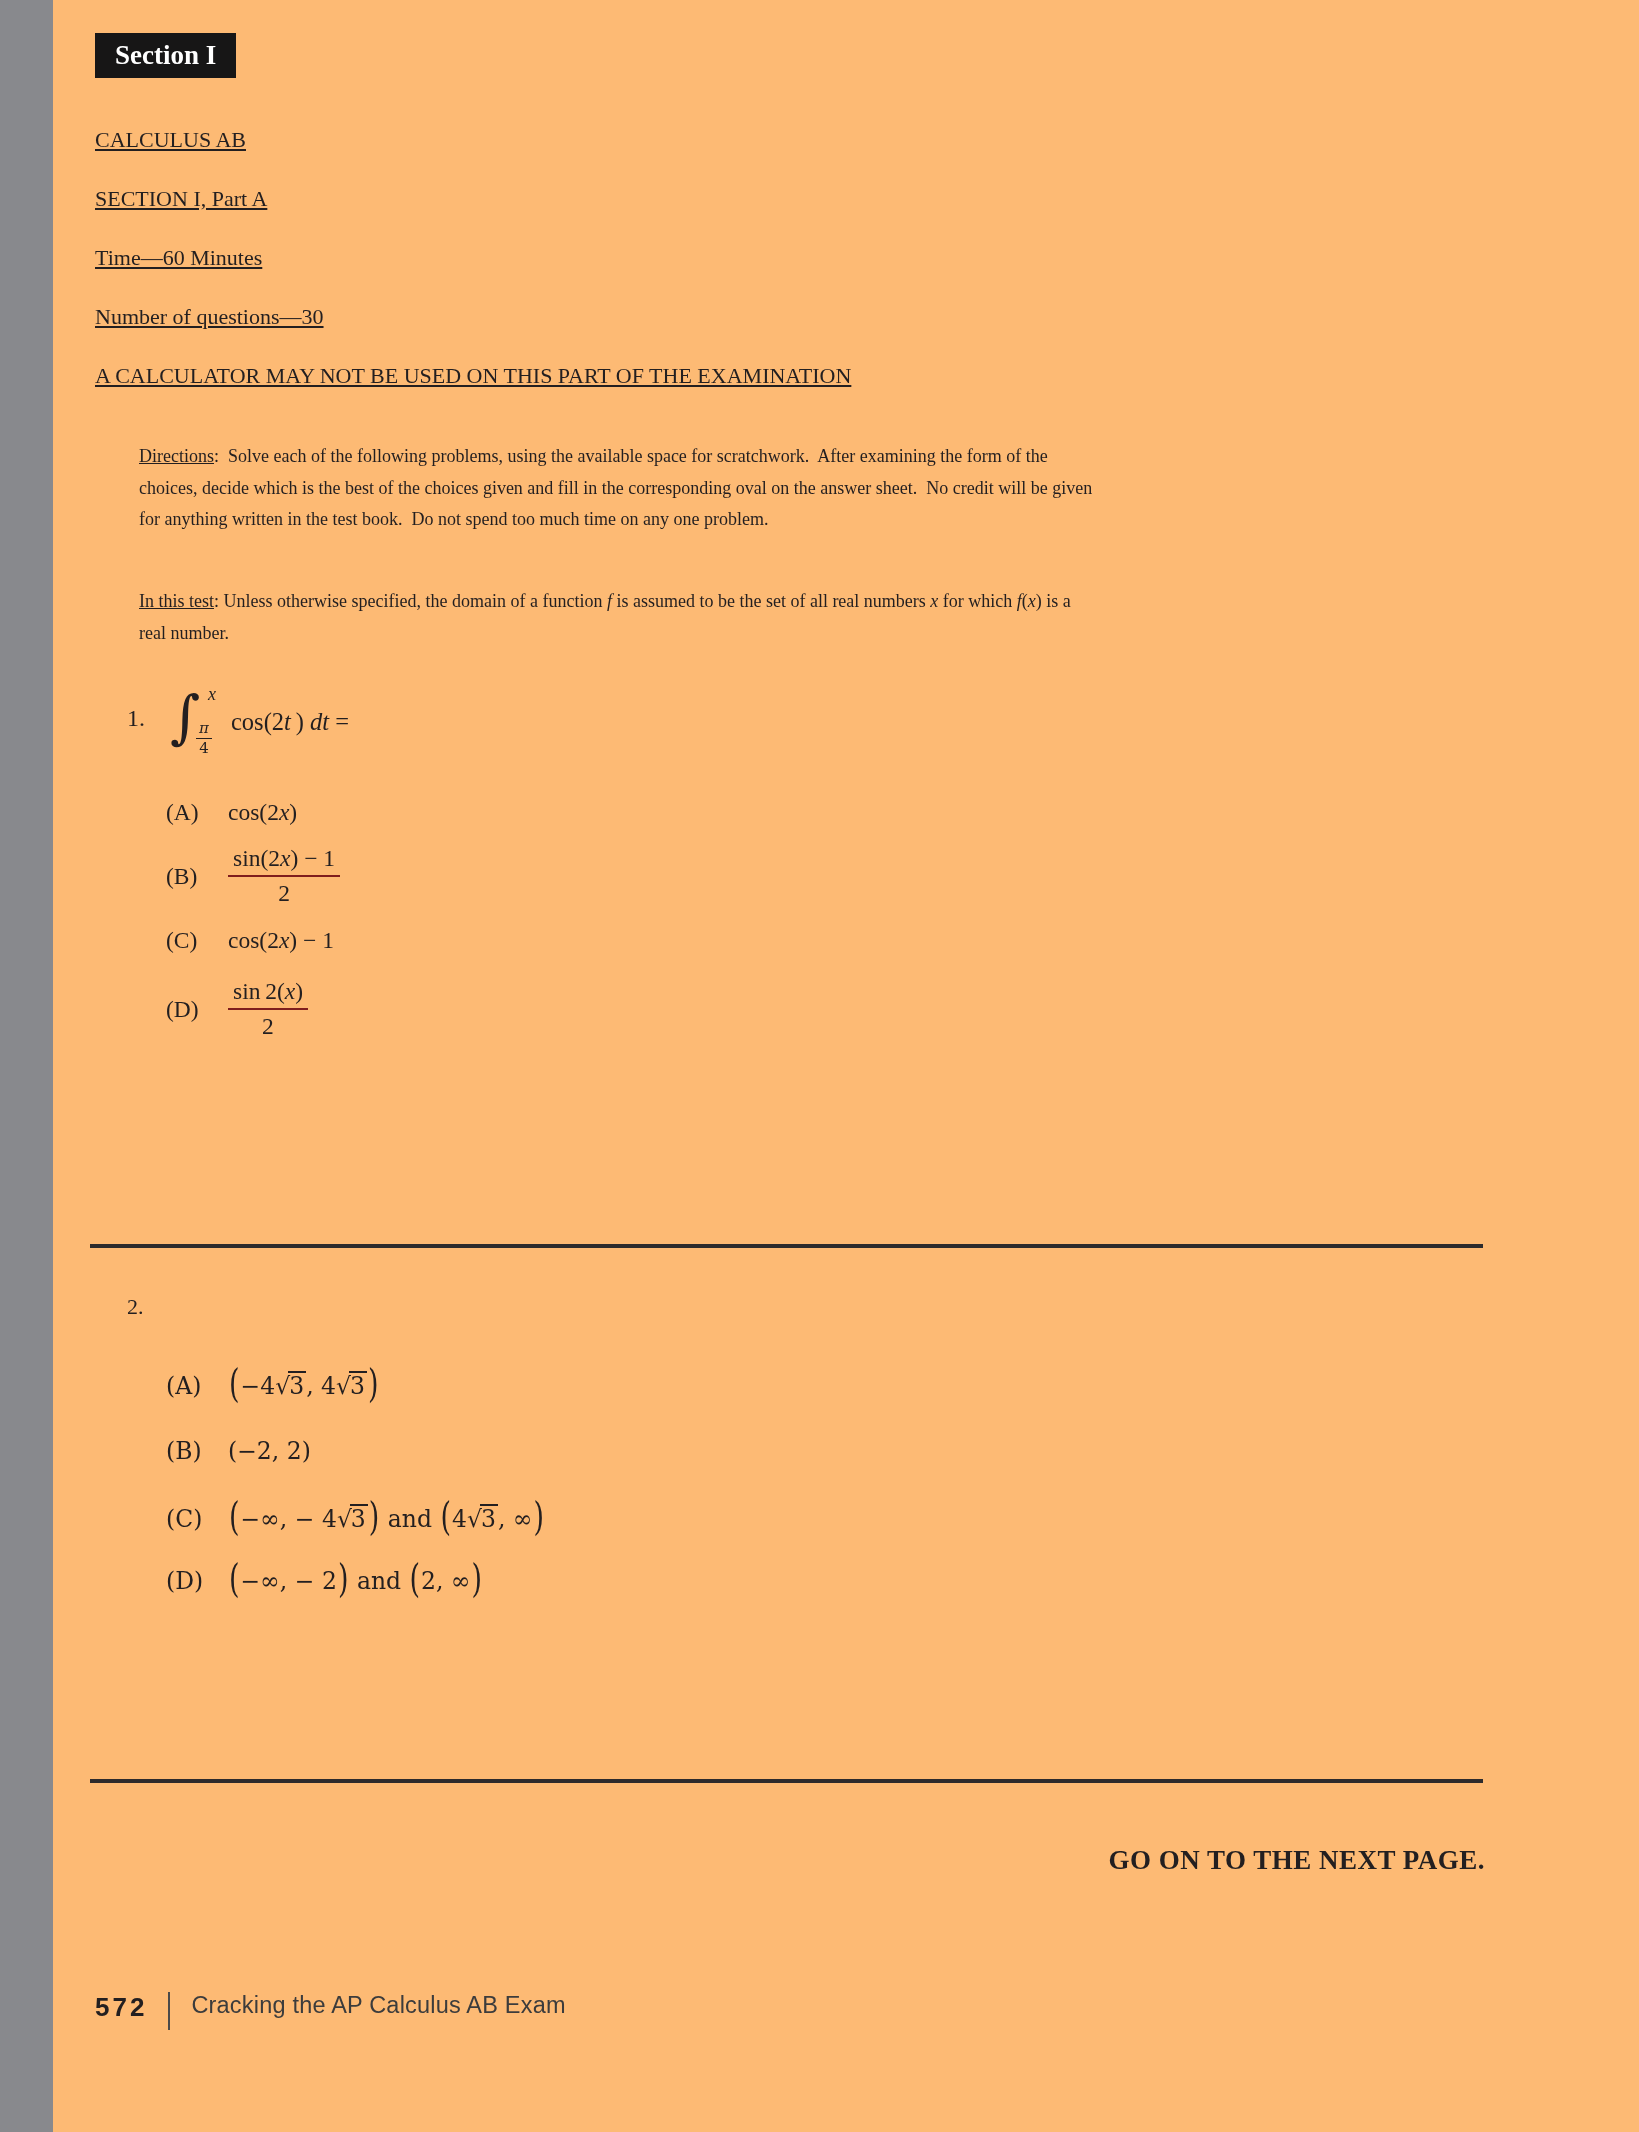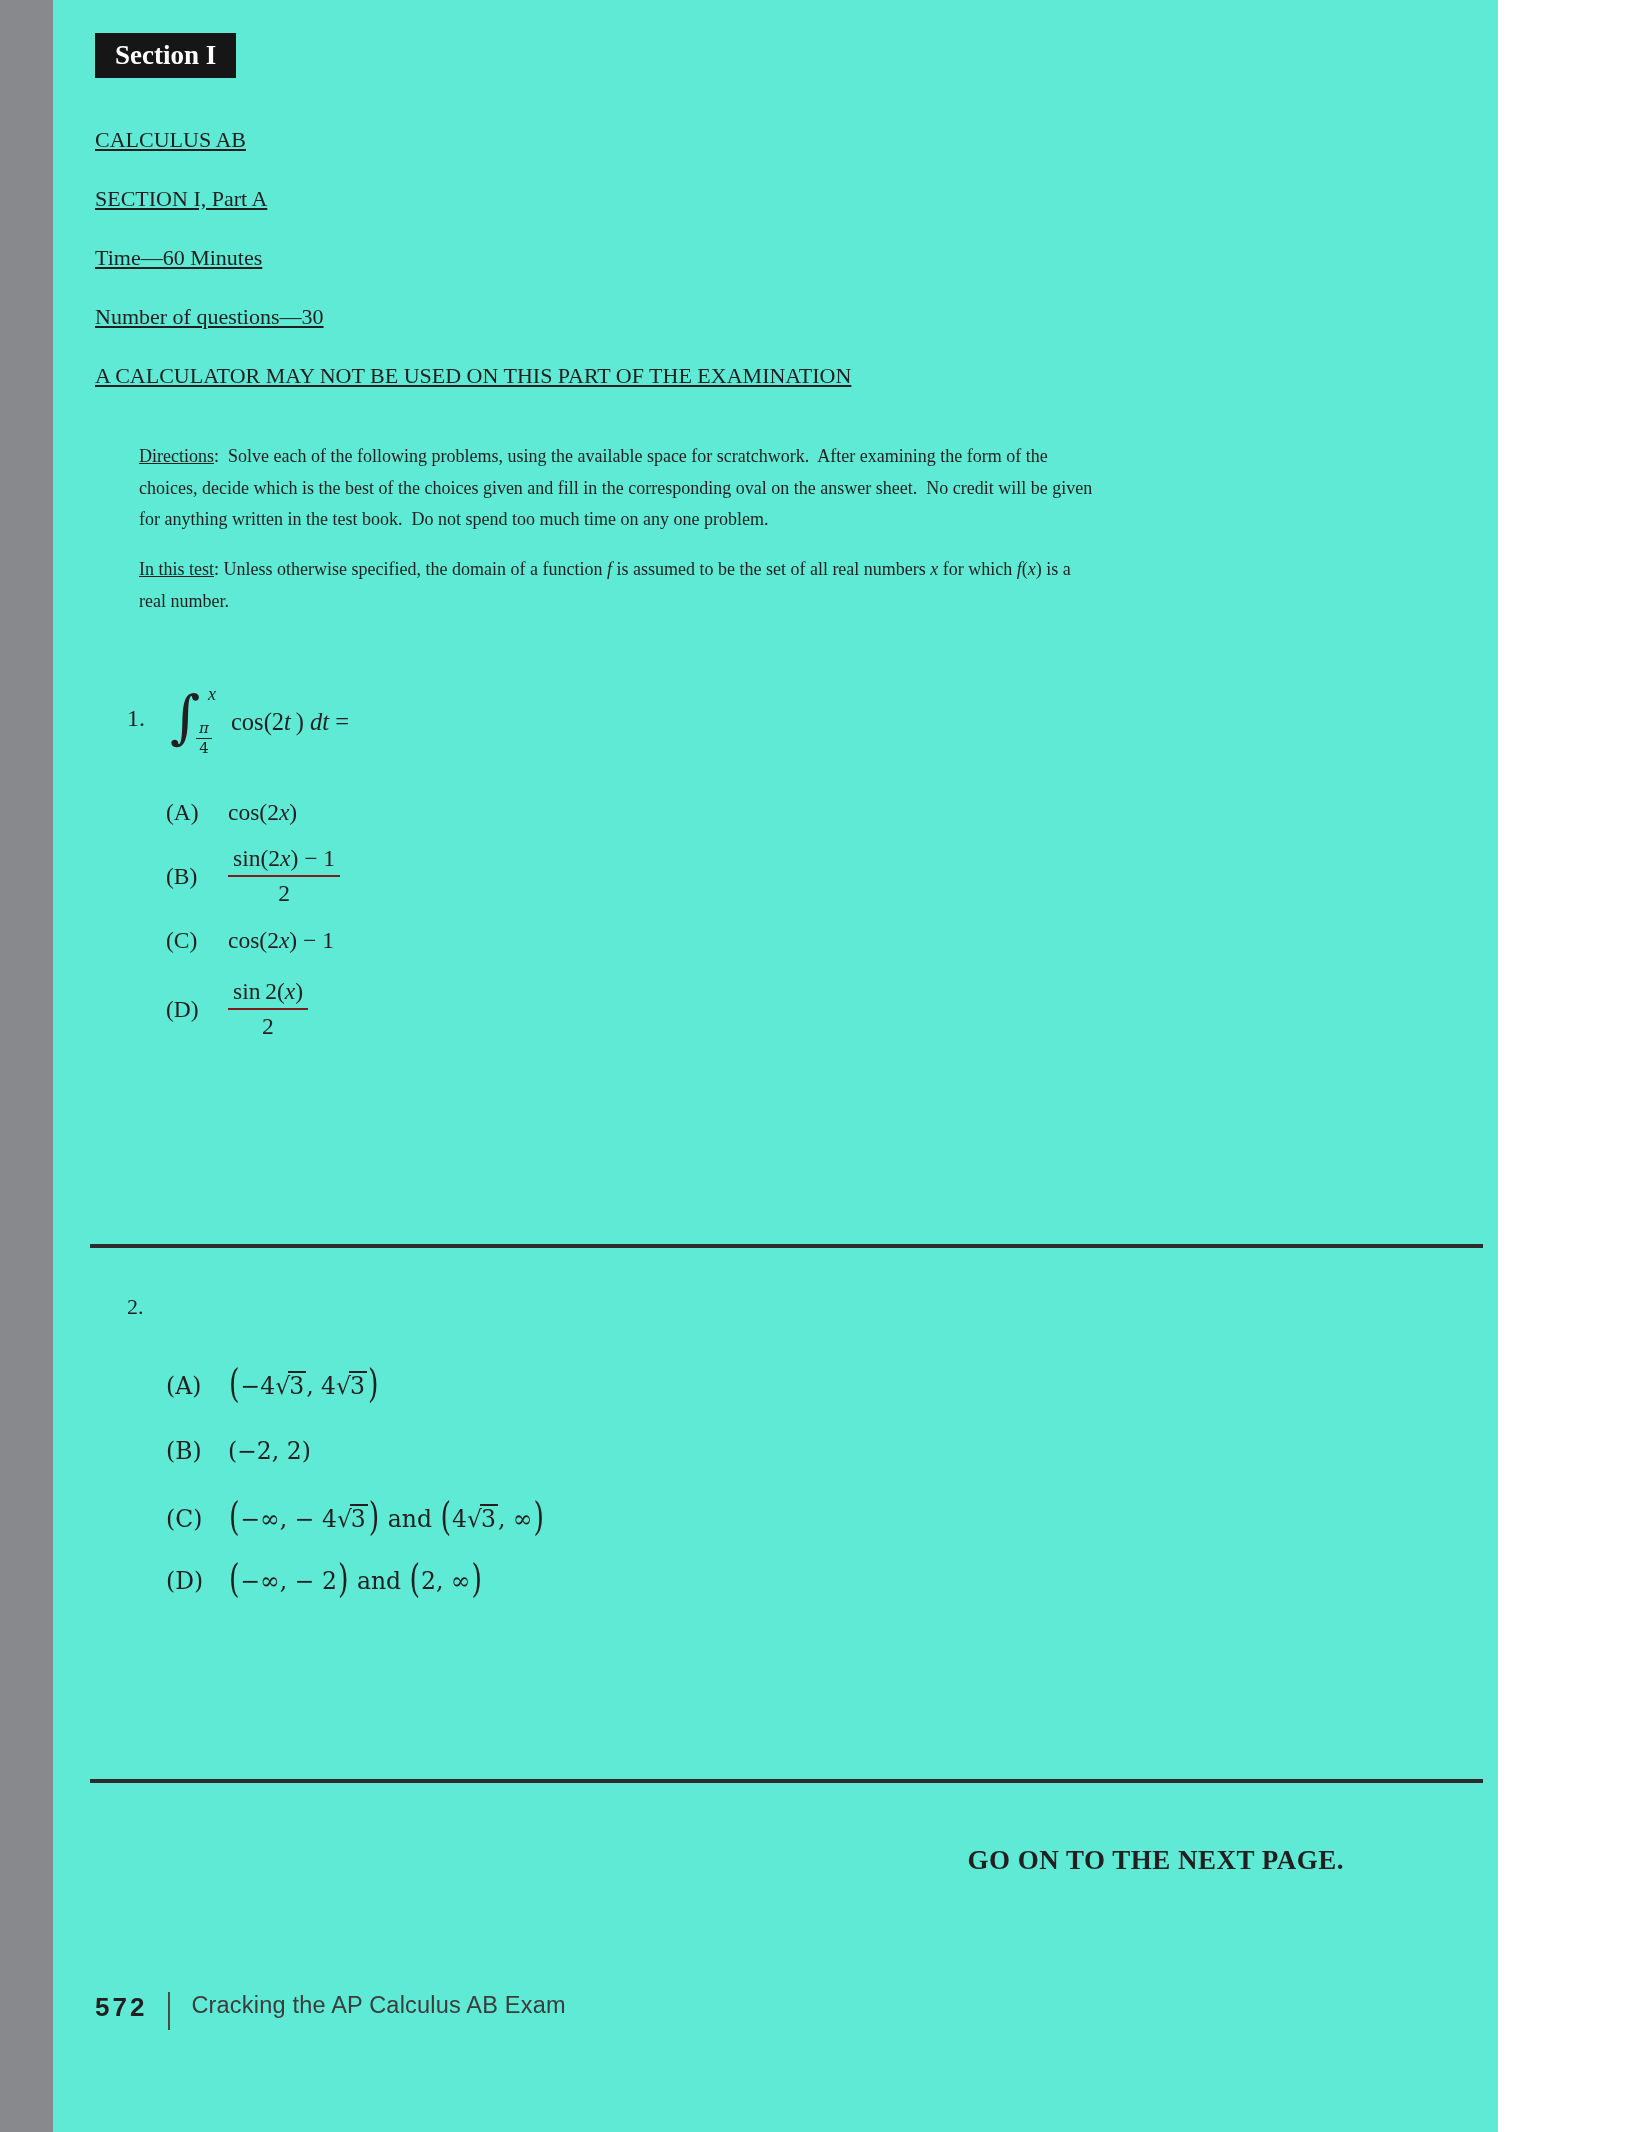--- a/index.html
+++ b/index.html
@@ -1,17 +1,17 @@
 <!DOCTYPE html>
 <html><head>
 <meta charset="utf-8">
 <style>
   html,body{margin:0;padding:0;background:#ffffff;}
-  .page{position:relative;width:1486px;height:2132px;background:#5eead4;overflow:hidden;
-        font-family:"Liberation Serif",serif;color:#231f20;padding-left:12px;}
+  .page{position:relative;width:1639px;height:2132px;background:#fdba74;overflow:hidden;
+        font-family:"Liberation Serif",serif;color:#231f20;}
   .graybar{position:absolute;left:0;top:0;width:53px;height:2132px;background:#88898d;}
   .section-tab{position:absolute;left:95px;top:33px;min-width:131px;height:45px;background:#171616;
         color:#ffffff;font-weight:bold;font-size:27px;display:flex;align-items:center;justify-content:center;
         box-sizing:border-box;padding:0 20px;}
   .headers{position:absolute;left:95px;top:110px;width:1390px;text-align:left;
         font-size:22px;line-height:59px;white-space:nowrap;text-decoration:underline;}
   .para{position:absolute;left:95px;font-size:18px;line-height:31.5px;white-space:nowrap;margin-left:44px;}
   .para .u{text-decoration:underline;}
   .q-num{position:absolute;left:127px;font-size:24px;}
   .q-stem{position:absolute;left:166px;font-size:22px;line-height:30px;white-space:nowrap;}
@@ -64,21 +64,21 @@
     <div>SECTION I, Part A</div>
     <div>Time—60 Minutes</div>
     <div>Number of questions—30</div>
     <div>A CALCULATOR MAY NOT BE USED ON THIS PART OF THE EXAMINATION</div>
   </div>
 
   <div class="para" style="top:441px;">
     <span class="u">Directions</span><span>:&nbsp; Solve each of the following problems, using the available space for scratchwork.&nbsp; After examining the form of the<br>choices, decide which is the best of the choices given and fill in the corresponding oval on the answer sheet.&nbsp; No credit will be given<br>for anything written in the test book.&nbsp; Do not spend too much time on any one problem.</span>
   </div>
 
-  <div class="para" style="top:554px;">
+  <div class="para" style="top:586px;">
     <span class="u">In this test</span><span>: Unless otherwise specified, the domain of a function <i>f</i> is assumed to be the set of all real numbers <i>x</i> for which <i>f</i>(<i>x</i>) is a<br>real number.</span>
   </div>
 
   <div class="q-num" style="top:705px;">1.</div>
   <div class="int-glyph">∫</div>
   <div class="int-sup">x</div>
   <div class="int-sub">
     <span class="pi">π</span>
     <span class="four">4</span>
   </div>

